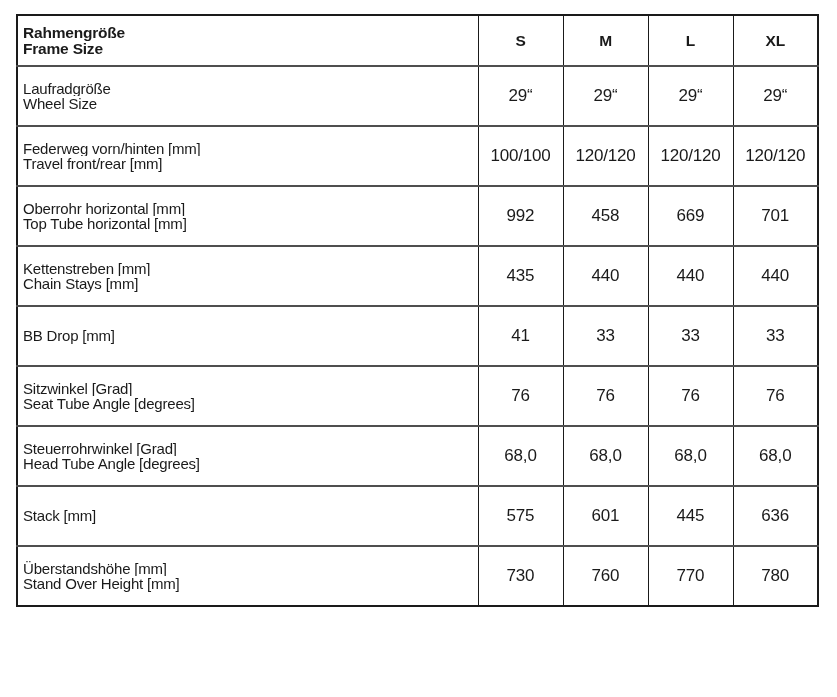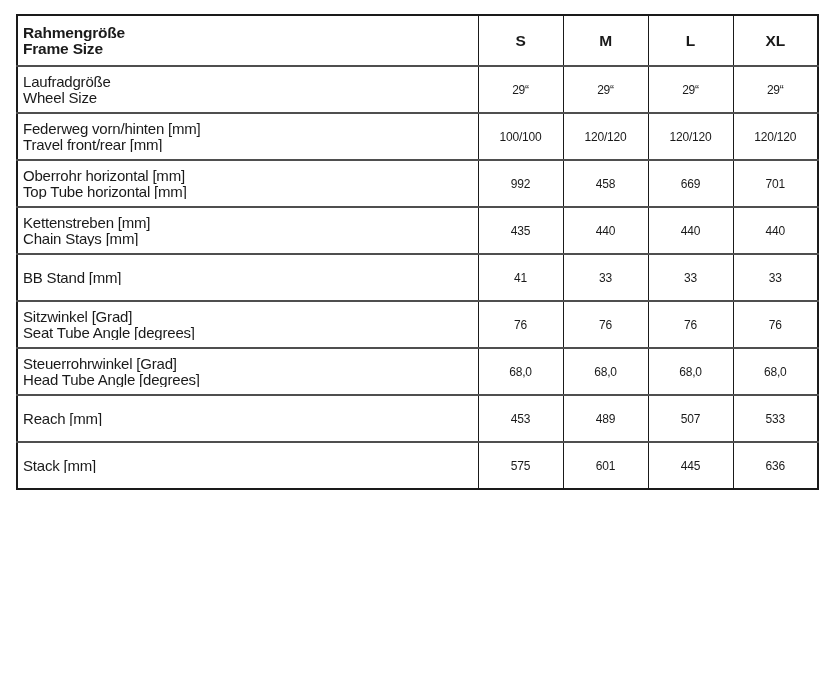--- a/index.html
+++ b/index.html
@@ -31,31 +31,31 @@
     border-bottom: 2px solid #4f4f4f;
     box-sizing: border-box;
     vertical-align: middle;
     background: #ffffff;
   }
   table.geo tr.header-row th { border-top: 2px solid #1a1a1a; }
   table.geo tr:last-child td { border-bottom: 2px solid #1a1a1a; }
   .label-cell {
     text-align: left;
     padding: 4px 6px 4px 5px;
-    height: 47px;
+    height: 60px;
     font-size: 15px;
     line-height: 15.5px;
     letter-spacing: -0.2px;
   }
   tr.header-row .label-cell { height: 51px; }
   .label-cell .line { white-space: nowrap; overflow: hidden; }
   .value-cell {
     text-align: center;
     padding: 2px;
-    font-size: 12px;
+    font-size: 17px;
     letter-spacing: -0.2px;
   }
   tr.header-row th.value-cell { font-weight: bold; font-size: 15.5px; }
   tr.header-row .label-cell { font-weight: bold; font-size: 15.5px; line-height: 16px; }
 </style>
 </head>
 <body>
 
 <div class="page">
   <table class="geo">
@@ -112,21 +112,21 @@
       <div class="line de">Kettenstreben [mm]</div>
       <div class="line en">Chain Stays [mm]</div>
     </td>
     <td class="value-cell val">435</td>
     <td class="value-cell val">440</td>
     <td class="value-cell val">440</td>
     <td class="value-cell val">440</td>
   </tr>
         <tr class="spec-row">
     <td class="label-cell">
-      <div class="line de">BB Stand [mm]</div>
+      <div class="line de">BB Drop [mm]</div>
       <div class="line en"></div>
     </td>
     <td class="value-cell val">41</td>
     <td class="value-cell val">33</td>
     <td class="value-cell val">33</td>
     <td class="value-cell val">33</td>
   </tr>
         <tr class="spec-row">
     <td class="label-cell">
       <div class="line de">Sitzwinkel [Grad]</div>
@@ -142,33 +142,33 @@
       <div class="line de">Steuerrohrwinkel [Grad]</div>
       <div class="line en">Head Tube Angle [degrees]</div>
     </td>
     <td class="value-cell val">68,0</td>
     <td class="value-cell val">68,0</td>
     <td class="value-cell val">68,0</td>
     <td class="value-cell val">68,0</td>
   </tr>
         <tr class="spec-row">
     <td class="label-cell">
-      <div class="line de">Reach [mm]</div>
-      <div class="line en"></div>
-    </td>
-    <td class="value-cell val">453</td>
-    <td class="value-cell val">489</td>
-    <td class="value-cell val">507</td>
-    <td class="value-cell val">533</td>
-  </tr>
-        <tr class="spec-row">
-    <td class="label-cell">
       <div class="line de">Stack [mm]</div>
       <div class="line en"></div>
     </td>
     <td class="value-cell val">575</td>
     <td class="value-cell val">601</td>
     <td class="value-cell val">445</td>
     <td class="value-cell val">636</td>
   </tr>
+        <tr class="spec-row">
+    <td class="label-cell">
+      <div class="line de">Überstandshöhe [mm]</div>
+      <div class="line en">Stand Over Height [mm]</div>
+    </td>
+    <td class="value-cell val">730</td>
+    <td class="value-cell val">760</td>
+    <td class="value-cell val">770</td>
+    <td class="value-cell val">780</td>
+  </tr>
       </tbody>
   </table>
 </div>
 
 </body></html>

